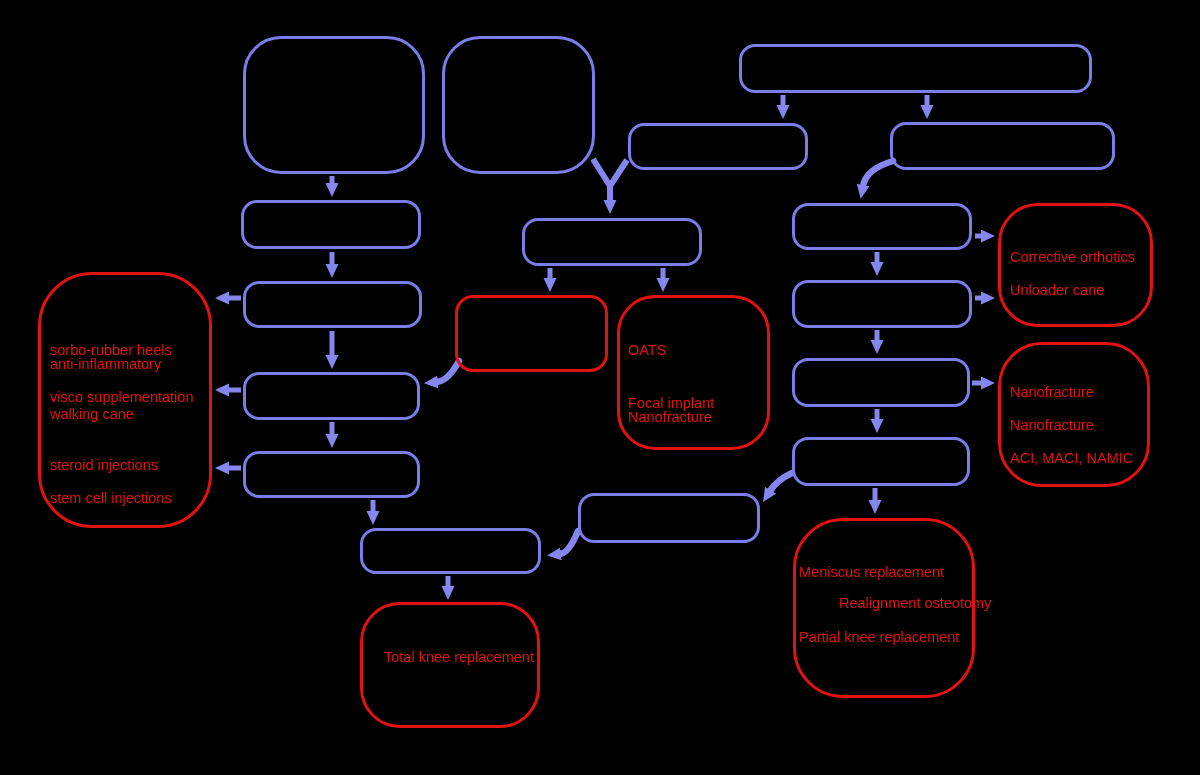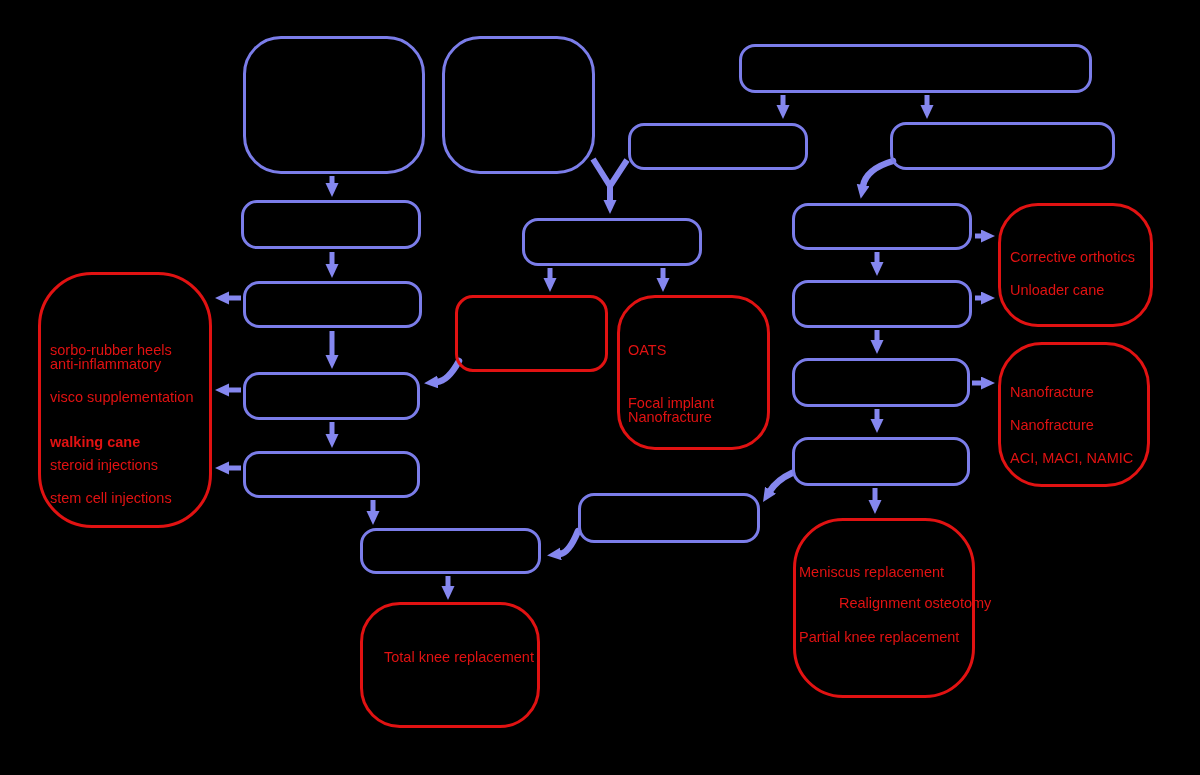--- a/index.html
+++ b/index.html
@@ -92,21 +92,21 @@
   <div class="node red" style="left:455px;top:295px;width:153px;height:77px;border-radius:18px;"></div>
   <div class="node red" style="left:617px;top:295px;width:153px;height:155px;border-radius:38px;"></div>
   <div class="node red" style="left:998px;top:203px;width:155px;height:124px;border-radius:40px;"></div>
   <div class="node red" style="left:998px;top:342px;width:152px;height:145px;border-radius:44px;"></div>
   <div class="node red" style="left:360px;top:602px;width:180px;height:126px;border-radius:40px;"></div>
   <div class="node red" style="left:793px;top:518px;width:182px;height:180px;border-radius:50px;"></div>
 
   <div class="t" style="left:50px;top:312px;margin-top:28px;">sorbo-rubber heels</div>
   <div class="t" style="left:50px;top:354px;">anti-inflammatory</div>
   <div class="t" style="left:50px;top:387px;text-align:right;">visco supplementation</div>
-  <div class="t" style="left:50px;top:432px;font-weight:bold;">walking cane</div>
+  <div class="t" style="left:50px;top:404px;">walking cane</div>
   <div class="t" style="left:50px;top:455px;">steroid injections</div>
   <div class="t" style="left:50px;top:488px;">stem cell injections</div>
 
   <div class="t" style="left:628px;top:340px;">OATS</div>
   <div class="t" style="left:628px;top:373px;margin-top:20px;">Focal implant</div>
   <div class="t" style="left:628px;top:407px;">Nanofracture</div>
 
   <div class="t" style="left:1010px;top:247px;">Corrective orthotics</div>
   <div class="t" style="left:1010px;top:280px;">Unloader cane</div>
 

